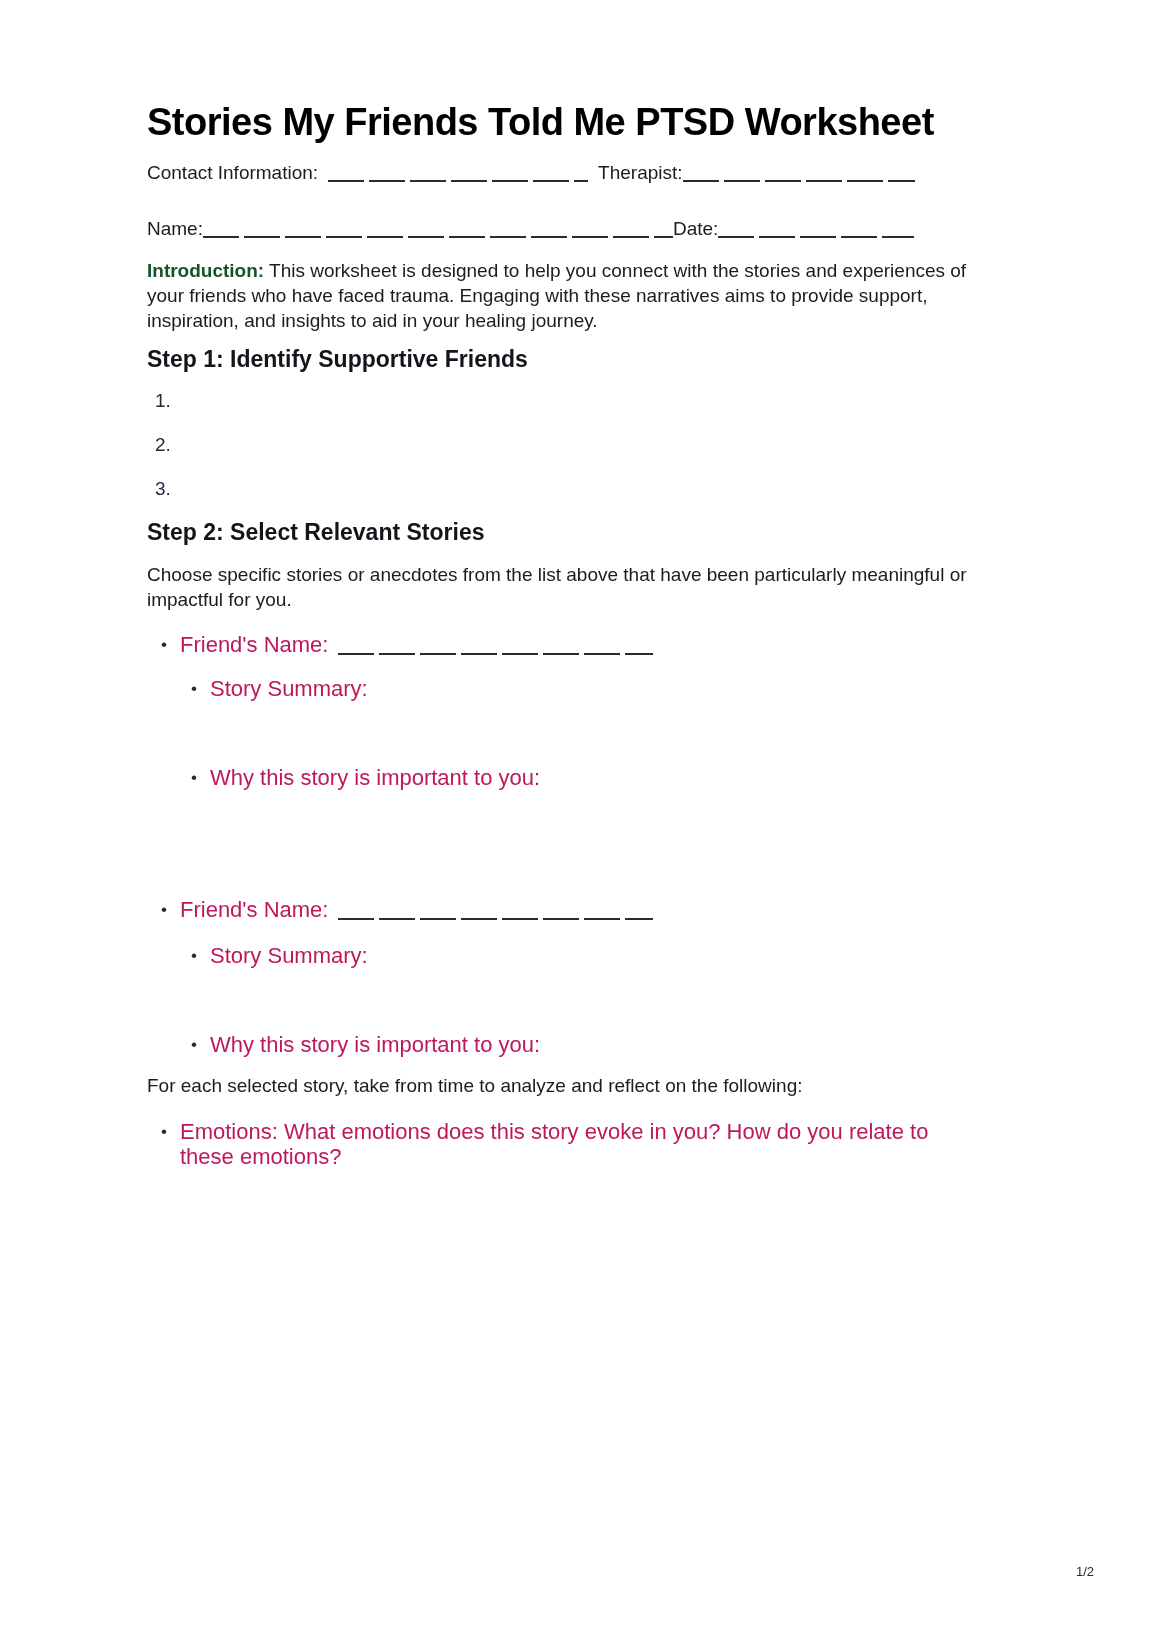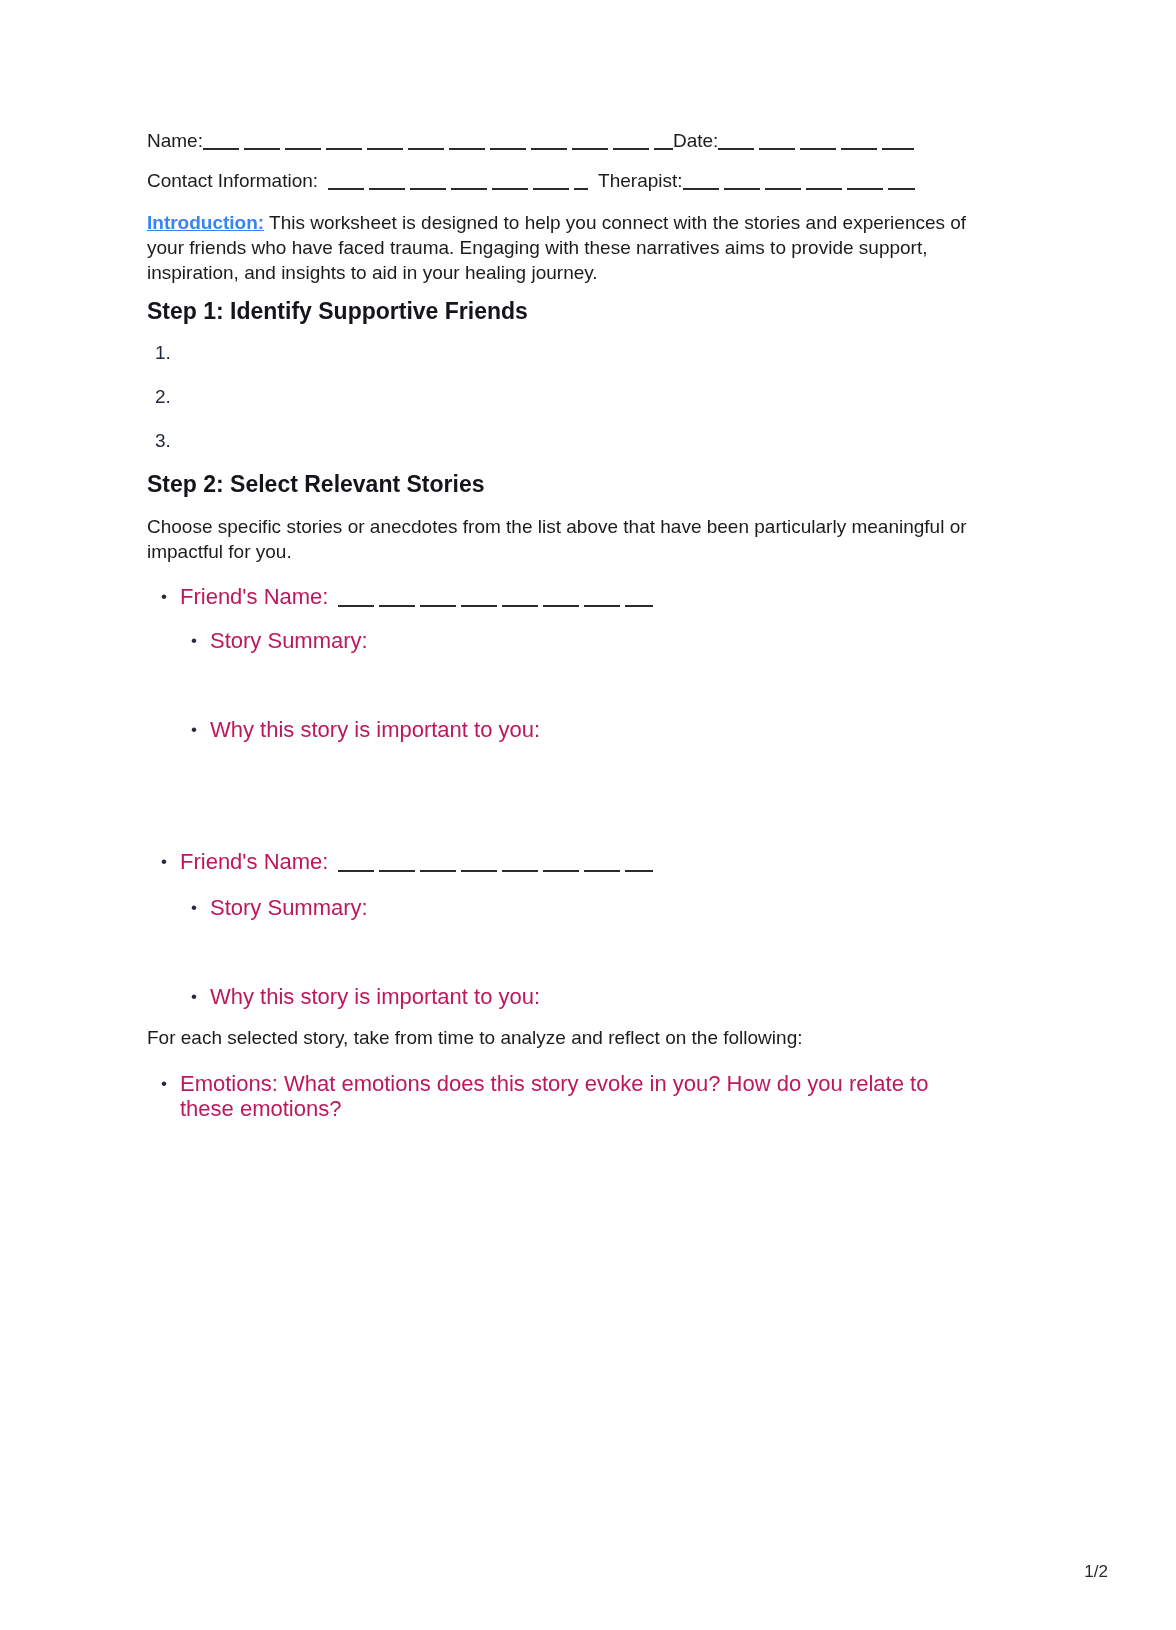--- a/index.html
+++ b/index.html
@@ -26,21 +26,21 @@
     display:inline-block;
     height:20px;
     margin-bottom:-3px;
     background-image:repeating-linear-gradient(to right, #2b2b2b 0 36px, rgba(0,0,0,0) 36px 41px);
     background-size:100% 2px;
     background-position:left bottom;
     background-repeat:no-repeat;
   }
   .para { font-size:19px; line-height:25px; }
   .intro { margin-top:16px; width:850px; }
-  .intro b { color:#3b82f6;text-decoration:underline; }
+  .intro b { color:#14532d; }
   .heading { font-size:23px; line-height:24px; font-weight:bold; color:#14141a; }
   .h-step1 { margin-top:14px; }
   .p-step1 { margin-top:17px; }
   .num-item {
     margin-top:18px;
     font-size:19px; line-height:24px;
     padding-left:8px;
     color:#222a3e;
   }
   .num-item + .num-item { margin-top:20px; }
@@ -60,38 +60,39 @@
   .friend-row-2 { margin-top:107px; }
   .summary-row { margin-top:18px; }
   .summary-row-2 { margin-top:20px; }
   .why-row { margin-top:64px; }
   .h-step3 { margin-top:102px; }
   .p-step3 { margin-top:16px; }
   .emotions-row { margin-top:21px; }
   .emotions-row .b-text { width:765px; }
   .page-indicator {
     position:absolute;
-    right:68px; top:1562px;
-    font-size:17px; line-height:20px;
+    right:82px; top:1562px;
+    font-size:13px; line-height:20px;
     color:#2a2a2a;
   }
   .sp { display:inline-block; width:10px; }
 </style>
 </head>
 <body>
 
 <div class="page">
 
+  <h1 class="title">Stories My Friends Told Me PTSD Worksheet</h1>
+
+  <div class="field-row" style="margin-top:14px;">
+    <span>Contact Information:</span><span class="sp"></span><span class="fill" style="width:260px;"></span><span class="sp"></span><span>Therapist:</span><span class="fill" style="width:232px;"></span>
+  </div>
 
   <div class="field-row" style="margin-top:30px;">
     <span>Name:</span><span class="fill" style="width:470px;"></span><span>Date:</span><span class="fill" style="width:196px;"></span>
-  </div>
-
-  <div class="field-row" style="margin-top:14px;">
-    <span>Contact Information:</span><span class="sp"></span><span class="fill" style="width:260px;"></span><span class="sp"></span><span>Therapist:</span><span class="fill" style="width:232px;"></span>
   </div>
 
   <p class="para intro"><b>Introduction:</b><span> This worksheet is designed to help you connect with the stories and experiences of your friends who have faced trauma. Engaging with these narratives aims to provide support, inspiration, and insights to aid in your healing journey.</span></p>
 
   <h2 class="heading h-step1">Step 1: Identify Supportive Friends</h2>
 
   <div class="num-item">1.</div>
   <div class="num-item">2.</div>
   <div class="num-item">3.</div>
 

